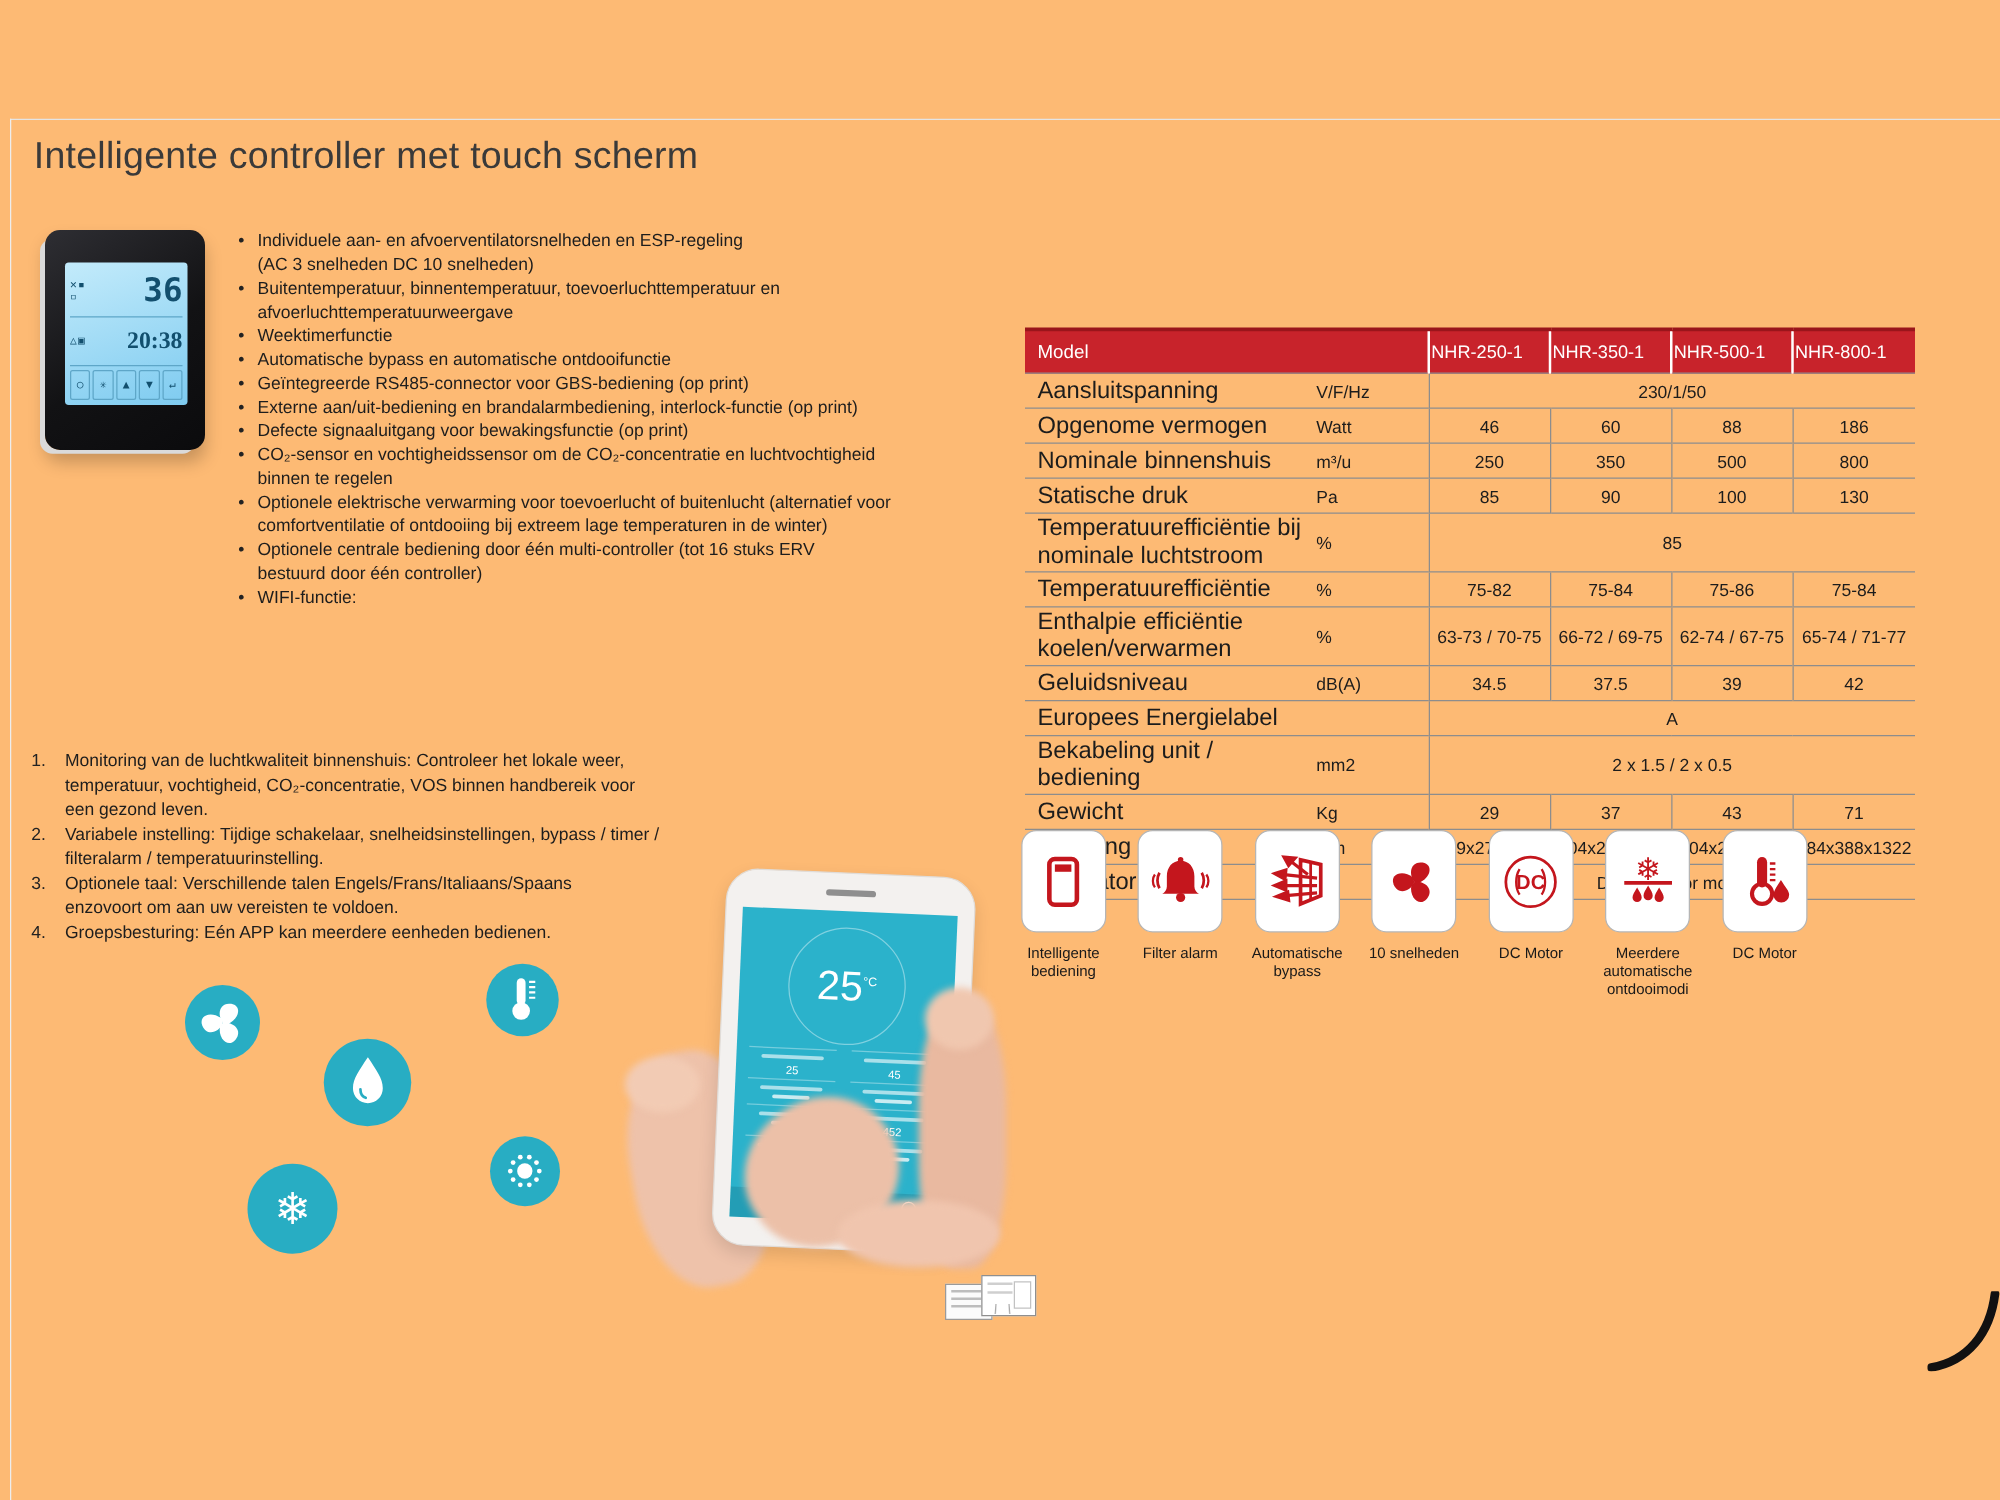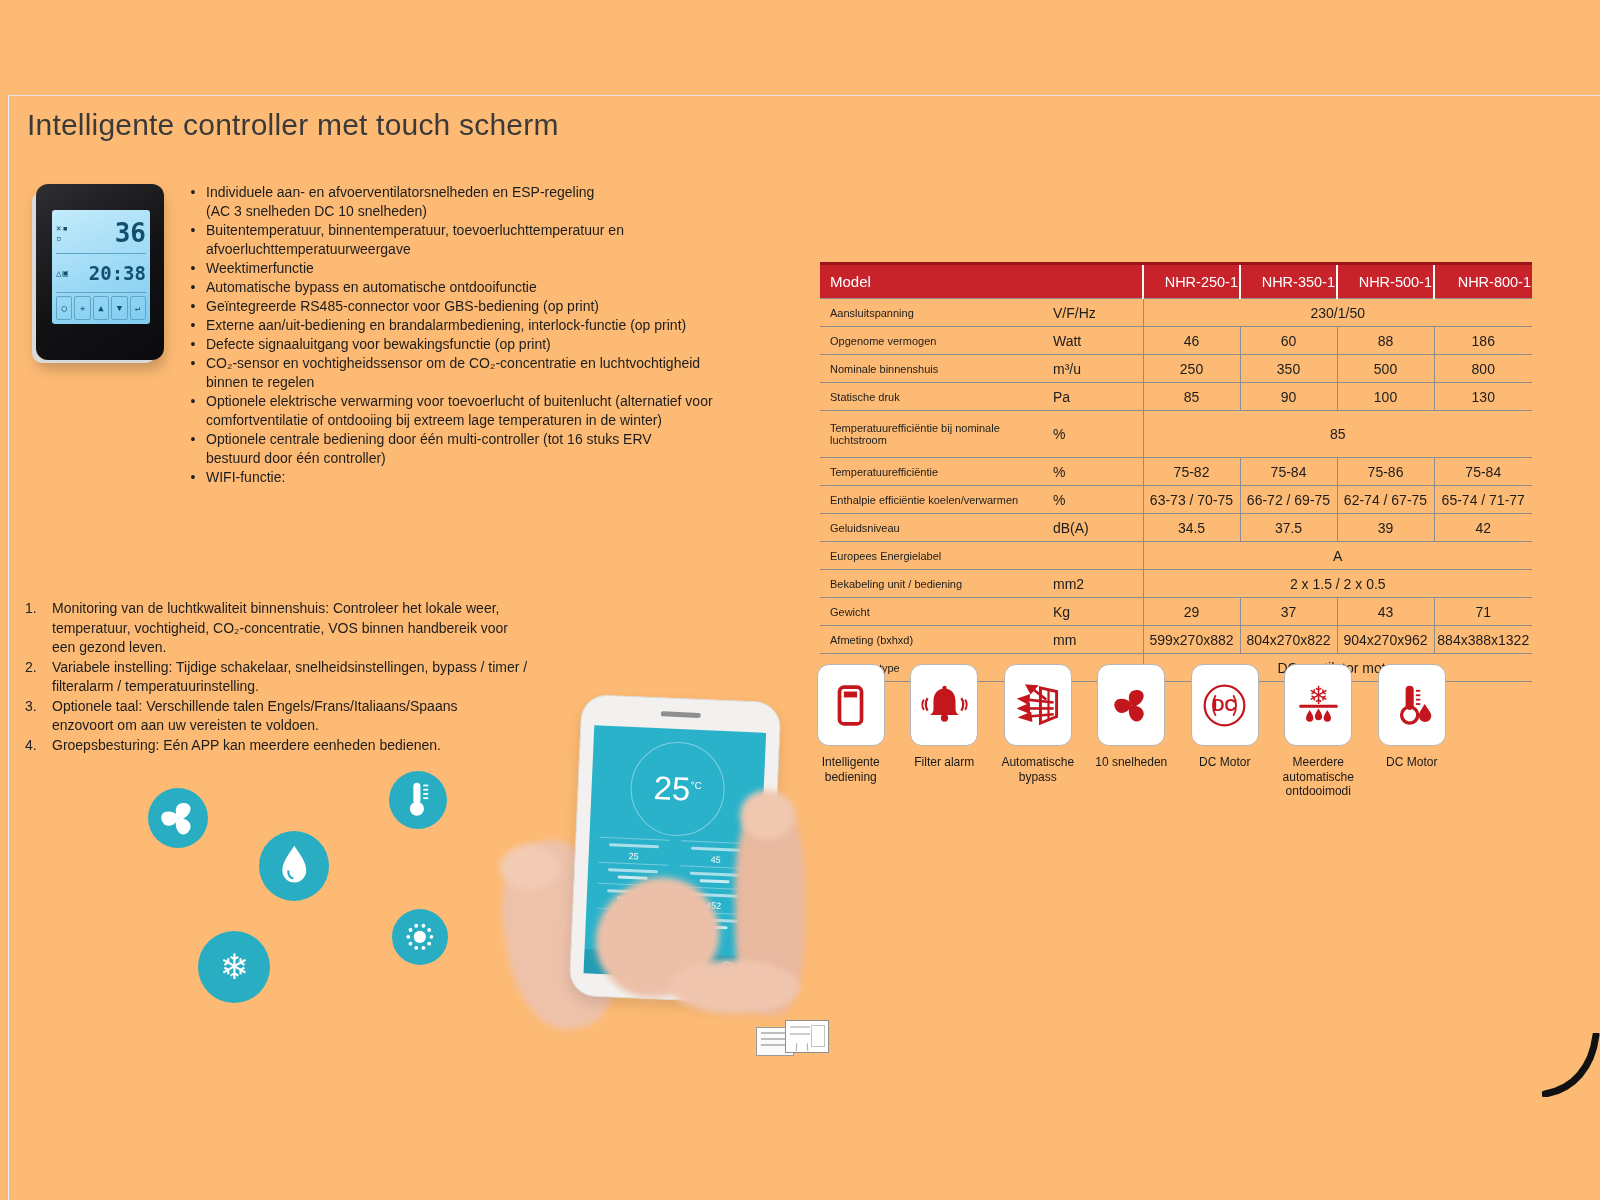--- a/index.html
+++ b/index.html
@@ -15,45 +15,45 @@
   .device{position:absolute;left:36px;top:184px;width:128px;height:176px;}
   .dev-body{position:absolute;inset:0;border-radius:12px;
     background:linear-gradient(145deg,#2e2e33 0%,#121214 55%,#0b0b0d 100%);
     box-shadow:-6px 5px 0 -2px #dadada,0 9px 14px rgba(0,0,0,.22);}
   .dev-screen{position:absolute;left:16px;top:26px;right:14px;bottom:36px;border-radius:3px;
     background:linear-gradient(160deg,#c3ebfb,#7ecbf0);padding:4px;display:flex;flex-direction:column;
     font-family:"DejaVu Sans Mono",monospace;color:#124f6e;}
   .lcd-row{display:flex;align-items:center;justify-content:space-between;border-bottom:1px solid #5ea6c8;flex:1;}
   .lcd-mini{font-size:9px;line-height:10px;letter-spacing:1px;}
   .lcd-big{font-size:26px;font-weight:bold;}
-  .lcd-time{font-size:19px;font-weight:bold;}
+  .lcd-time{font-size:19px;font-weight:bold;font-family:Liberation Serif, serif;}
   .lcd-btns{display:flex;gap:2px;height:24px;margin-top:3px;}
   .lcd-btn{flex:1;border:1px solid #5ea6c8;border-radius:2px;display:flex;align-items:center;justify-content:center;font-size:9px;}
 
   
   .bullets{position:absolute;left:180px;top:183px;width:640px;margin:0;padding:0;list-style:none;}
   .bullets li{display:flex;font-size:14px;line-height:19px;}
   .bullets .b{flex:0 0 26px;text-align:center;color:#222;}
   .bullets .t{white-space:pre-line;color:#1d1d1d;}
 
   .app-heading{position:absolute;left:25px;top:551px;margin:0;font-size:20.5px;font-weight:500;color:#262626;}
   .applist{position:absolute;left:25px;top:599px;width:530px;margin:0;padding:0;list-style:none;}
   .applist li{display:flex;font-size:14px;line-height:19.5px;}
   .applist .n{flex:0 0 27px;}
   .applist .t{white-space:pre-line;color:#1d1d1d;}
 
   
   .spec{position:absolute;left:820px;top:262px;width:712px;border-collapse:collapse;table-layout:fixed;
         font-size:14px;color:#1c1c1c;}
   .spec th{background:#c8232b;color:#fff;font-weight:400;height:31px;border-top:3px solid #9a151b;}
   .spec th.model{text-align:left;padding-left:10px;font-size:15px;}
-  .spec th.m{border-left:2px solid #fff;text-align:right;font-size:14.5px;}
+  .spec th.m{border-left:2px solid #fff;text-align:left;font-size:14.5px;}
   .spec td{border-top:1px solid #8d8d8d;height:25px;}
   .spec tbody tr:last-child td{border-bottom:1px solid #8d8d8d;}
-  .spec td.lab{text-align:left;padding-left:10px;font-size:11px;}
+  .spec td.lab{text-align:left;padding-left:10px;font-size:19px;}
   .spec td.unit{text-align:left;padding-right:9px;}
   .spec td.val,.spec td.spanv{text-align:center;border-left:1px solid #8d8d8d;}
   .spec tr.tall td{height:44px;}
 
   
   .cards{position:absolute;left:804px;top:664px;width:748px;display:flex;}
   .card-w{width:93.5px;display:flex;flex-direction:column;align-items:center;}
   .card{width:66px;height:80px;border:1.5px solid #b5b5b5;border-radius:12px;background:#fff;
         display:flex;align-items:center;justify-content:center;}
   .card svg{width:47px;height:47px;}

